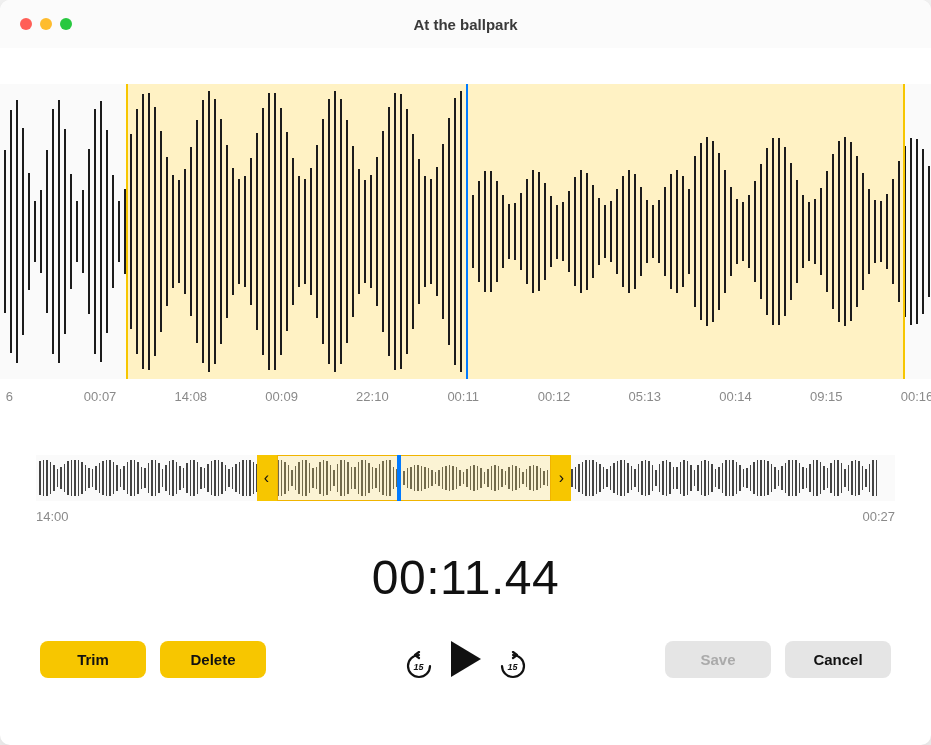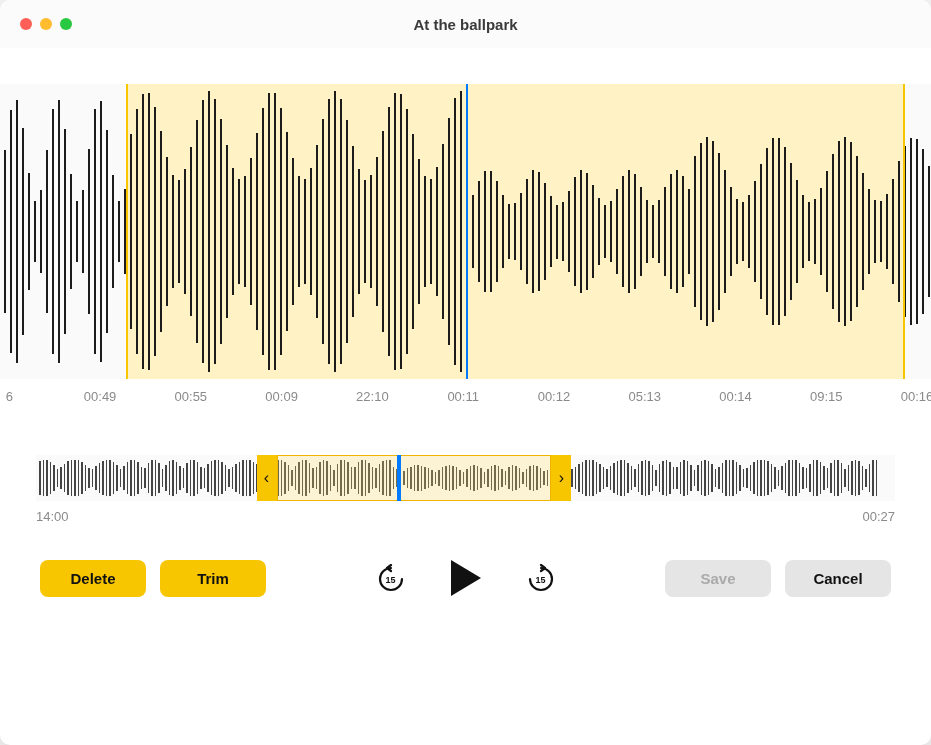--- a/index.html
+++ b/index.html
@@ -166,21 +166,21 @@
       font-weight: 600;
       padding: 10px 0;
       width: 106px;
       cursor: pointer;
     }
     .btn.yellow { background: #f7c600; color: #111; }
     .btn.gray   { background: #e5e5e5; color: #111; }
     .btn.disabled { color: #aaa; cursor: default; }
 
     .transport {
-      display: flex; align-items: center; gap: 44px;
+      display: flex; align-items: flex-end; gap: 16px; font-style: italic;
     }
     .skip-icon {
       position: relative;
       width: 28px; height: 28px;
       display: flex; align-items: center; justify-content: center;
     }
     .skip-icon svg { display: block; }
     .skip-num {
       position: absolute;
       font-size: 9px;
@@ -372,22 +372,22 @@
       </div>
       <div class="handle" id="big-h-right" style="left: 97%;">
         
       </div>
       <div class="playhead-big" id="big-ph" style="left: 50%;">
         
       </div>
     </div>
     <div class="ticks-big" id="big-ticks">
         <span class="tick" style="left: 1%;">6</span>
-        <span class="tick" style="left: 10.75%;">00:49</span>
-        <span class="tick" style="left: 20.5%;">00:55</span>
+        <span class="tick" style="left: 10.75%;">00:07</span>
+        <span class="tick" style="left: 20.5%;">14:08</span>
         <span class="tick" style="left: 30.25%;">00:09</span>
         <span class="tick" style="left: 40%;">22:10</span>
         <span class="tick" style="left: 49.75%;">00:11</span>
         <span class="tick" style="left: 59.5%;">00:12</span>
         <span class="tick" style="left: 69.25%;">05:13</span>
         <span class="tick" style="left: 79%;">00:14</span>
         <span class="tick" style="left: 88.75%;">09:15</span>
         <span class="tick" style="left: 98.5%;">00:16</span>
       </div>
 
@@ -643,25 +643,26 @@
           <span>›</span>
         </div>
         <div class="ov-playhead" id="ov-ph" style="left: 42%;"></div>
       </div>
       <div class="overview-labels">
         <span>14:00</span>
         <span>00:27</span>
       </div>
     </div>
 
+    <div class="timecode">00:11.44</div>
 
     <div class="toolbar">
       <div class="left-btns">
+        <button class="btn yellow">Trim</button>
         <button class="btn yellow">Delete</button>
-        <button class="btn yellow">Trim</button>
       </div>
       <div class="transport">
         <div class="skip-icon">
           <svg width="28" height="28" viewBox="0 0 28 28" fill="none">
             <path d="M14 4 A11 11 0 1 0 25 15" stroke="#111" stroke-width="2.2" stroke-linecap="round"></path>
             <path d="M14 1 L10 4 L14 7" stroke="#111" stroke-width="2.2" fill="none" stroke-linecap="round" stroke-linejoin="round"></path>
           </svg>
           <span class="skip-num" style="top:11px;">15</span>
         </div>
         <div class="play-icon">

